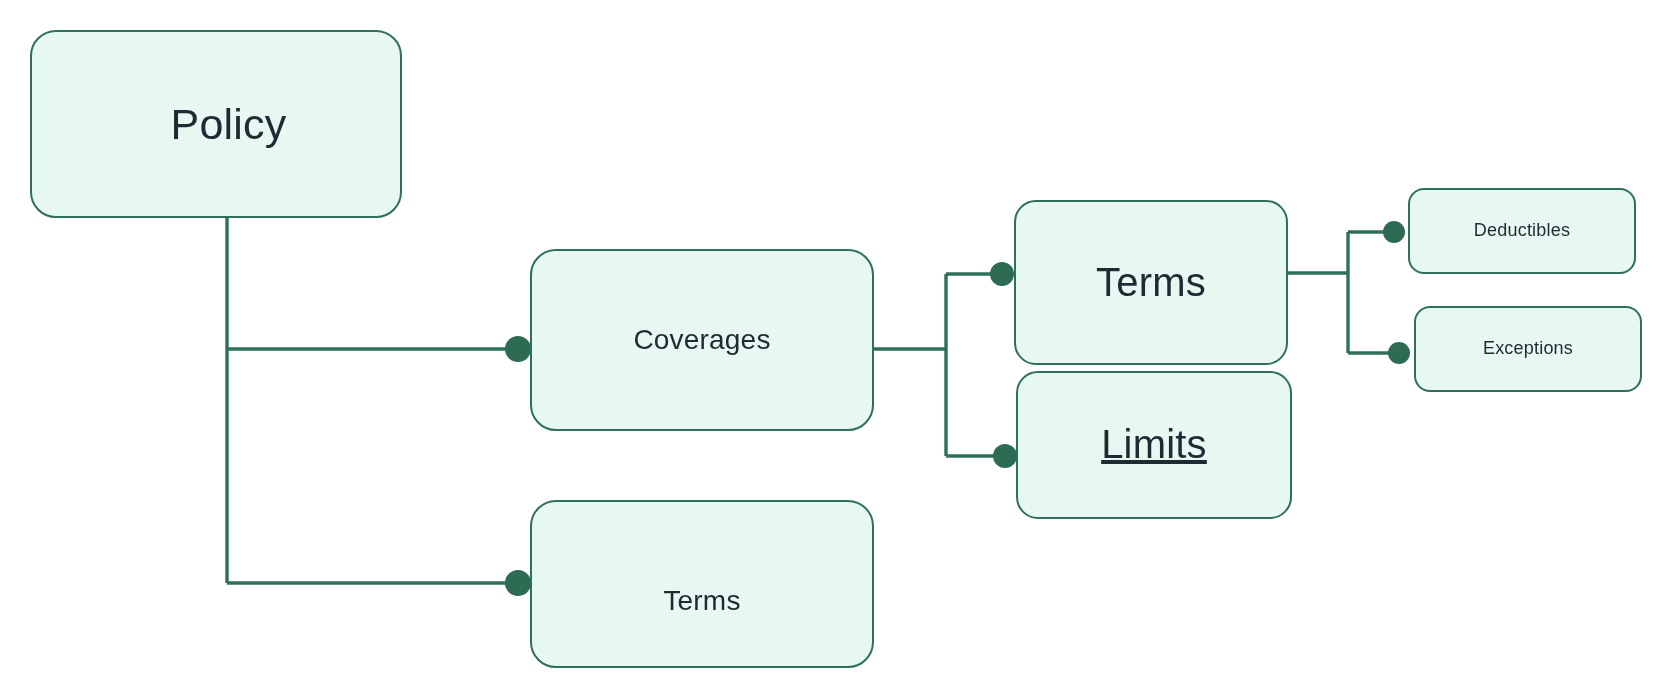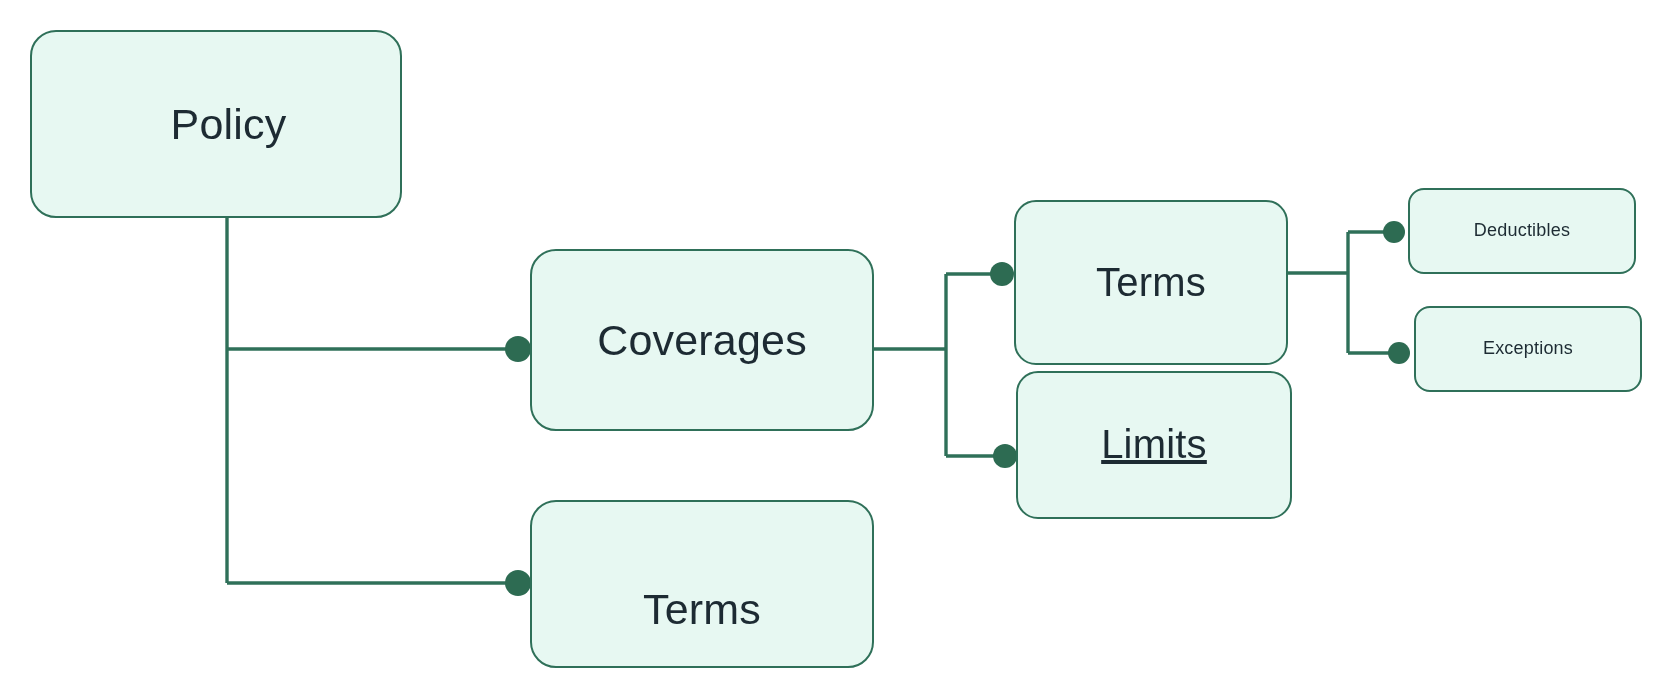--- a/index.html
+++ b/index.html
@@ -36,21 +36,21 @@
     display: flex;
     align-items: center;
     justify-content: center;
     text-align: center;
     color: #1d2b33;
     line-height: 1.18;
     letter-spacing: 0.2px;
     z-index: 2;
   }
   .node.lvl0 { font-size: 43px; border-radius: 26px; padding-left: 25px; }
-  .node.lvl1 { font-size: 43px; border-radius: 26px; }
+  .node.lvl1 { font-size: 28px; border-radius: 26px; }
   .node.lvl2 { font-size: 40px; border-radius: 22px; }
   .node.lvl3 { font-size: 18px; border-radius: 16px; }
 
   #node-policy        { left: 30px;   top: 30px;  width: 372px; height: 188px; }
   #node-coverages     { left: 530px;  top: 249px; width: 344px; height: 182px; }
   #node-insured-items { left: 530px;  top: 500px; width: 344px; height: 168px; }
   #node-terms         { left: 1014px; top: 200px; width: 274px; height: 165px; }
   #node-limits        { left: 1016px; top: 371px; width: 276px; height: 148px; text-decoration: underline; }
   #node-deductibles   { left: 1408px; top: 188px; width: 228px; height: 86px; }
   #node-exceptions    { left: 1414px; top: 306px; width: 228px; height: 86px; }

